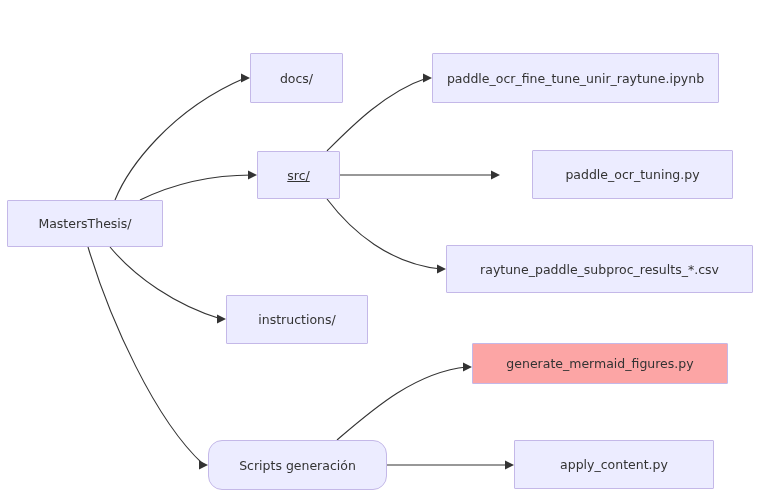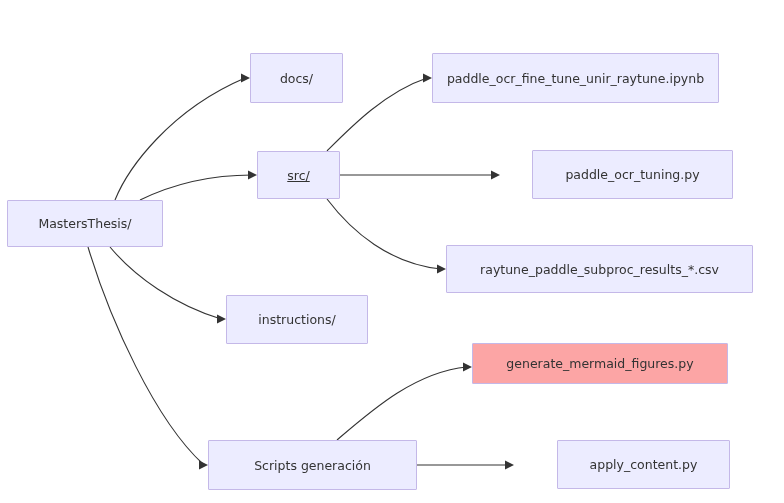--- a/index.html
+++ b/index.html
@@ -94,33 +94,33 @@
       </div>
       <div class="node" style="left: 250px; top: 53px; width: 93px; height: 50px; background: rgb(236, 236, 255); border-color: rgb(196, 184, 232); color: rgb(51, 51, 51); align-items: center;">
         <span>docs/</span>
       </div>
       <div class="node" style="left: 257px; top: 151px; width: 83px; height: 48px; background: rgb(236, 236, 255); border-color: rgb(196, 184, 232); color: rgb(51, 51, 51); text-decoration: underline;">
         <span>src/</span>
       </div>
       <div class="node" style="left: 226px; top: 295px; width: 142px; height: 49px; background: rgb(236, 236, 255); border-color: rgb(196, 184, 232); color: rgb(51, 51, 51);">
         <span>instructions/</span>
       </div>
-      <div class="node" style="left: 208px; top: 440px; width: 209px; height: 50px; background: rgb(236, 236, 255); border-color: rgb(196, 184, 232); color: rgb(51, 51, 51);">
+      <div class="node" style="left: 208px; top: 440px; width: 179px; height: 50px; background: rgb(236, 236, 255); border-color: rgb(196, 184, 232); color: rgb(51, 51, 51); border-radius: 14px;">
         <span>Scripts generación</span>
       </div>
       <div class="node" style="left: 432px; top: 53px; width: 287px; height: 50px; background: rgb(236, 236, 255); border-color: rgb(196, 184, 232); color: rgb(51, 51, 51);">
         <span>paddle_ocr_fine_tune_unir_raytune.ipynb</span>
       </div>
       <div class="node" style="left: 500px; top: 150px; width: 201px; height: 49px; background: rgb(236, 236, 255); border-color: rgb(196, 184, 232); color: rgb(51, 51, 51); margin-left: 32px;">
         <span>paddle_ocr_tuning.py</span>
       </div>
       <div class="node" style="left: 446px; top: 245px; width: 307px; height: 48px; background: rgb(236, 236, 255); border-color: rgb(196, 184, 232); color: rgb(51, 51, 51);">
         <span>raytune_paddle_subproc_results_*.csv</span>
       </div>
       <div class="node" style="left: 472px; top: 343px; width: 256px; height: 41px; background: #fca5a5; border-color: rgb(196, 184, 232); color: rgb(51, 51, 51);">
         <span>generate_mermaid_figures.py</span>
       </div>
-      <div class="node" style="left: 514px; top: 440px; width: 173px; height: 49px; background: rgb(236, 236, 255); border-color: rgb(196, 184, 232); color: rgb(51, 51, 51); margin-left: 43px;">
+      <div class="node" style="left: 514px; top: 440px; width: 200px; height: 49px; background: rgb(236, 236, 255); border-color: rgb(196, 184, 232); color: rgb(51, 51, 51);">
         <span>apply_content.py</span>
       </div>
     </div>
 
 </div>
 
 </body></html>

